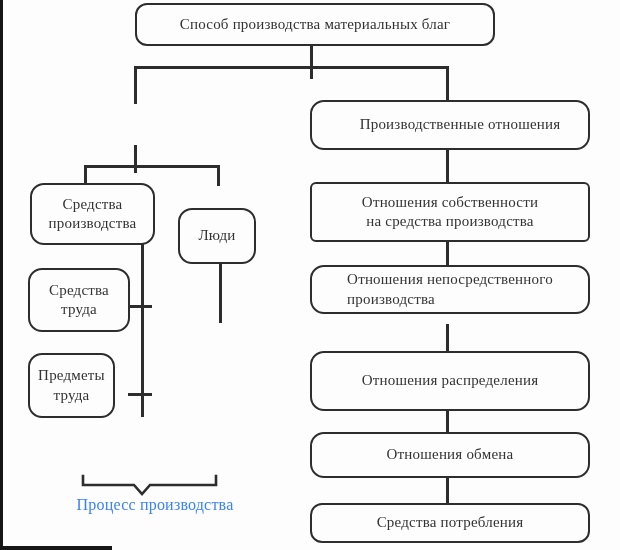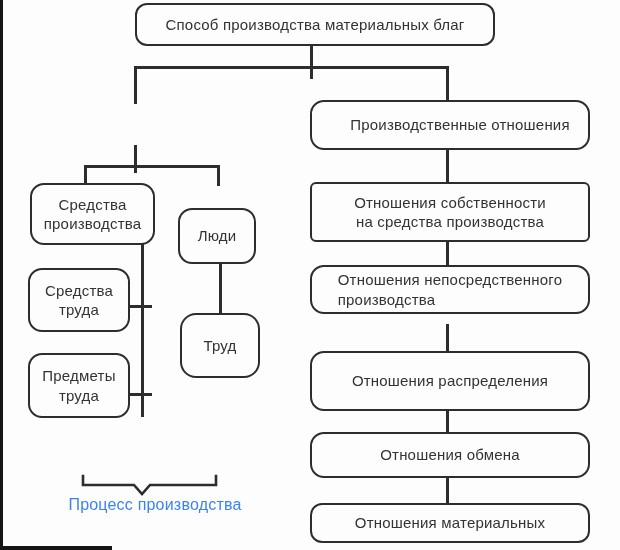--- a/index.html
+++ b/index.html
@@ -1,21 +1,21 @@
 <!DOCTYPE html>
 <html><head>
 <meta charset="utf-8">
 <style>
   html,body{margin:0;padding:0;background:#ffffff;}
   #canvas{
     position:relative;
     width:620px;height:550px;
     background:#fdfdfd;
     overflow:hidden;
-    font-family:Liberation Sans, sans-serif;
+    font-family:Liberation Serif, serif;
     color:#333;
   }
   .box{
     position:absolute;
     box-sizing:border-box;
     border:2.5px solid #2d2d2d;
     background:#fdfdfd;
     display:flex;
     align-items:center;
     justify-content:center;
@@ -80,49 +80,46 @@
 
   <div class="box" style="left:178px;top:185px;width:78px;height:56px;border-radius:14px;margin-top:23px;">
     <span>Люди</span>
   </div>
 
   <div class="box" style="left:28px;top:268px;width:102px;height:64px;border-radius:14px;">
     <span>Средства
 труда</span>
   </div>
 
-  <div class="box" style="left:28px;top:353px;width:102px;height:65px;border-radius:14px;">
+  <div class="box" style="left:28px;top:353px;width:87px;height:65px;border-radius:14px;">
     <span>Предметы
 труда</span>
   </div>
 
-  <div class="box" style="left:180px;top:313px;width:80px;height:65px;border-radius:16px;">
-    <span>Труд</span>
-  </div>
 
   <div class="box" style="left:310px;top:182px;width:280px;height:60px;border-radius:6px;">
     <span>Отношения собственности
 на средства производства</span>
   </div>
 
   <div class="box left-block" style="left:310px;top:265px;width:280px;height:49px;border-radius:14px;">
     <span>Отношения непосредственного
 производства</span>
   </div>
 
   <div class="box" style="left:310px;top:351px;width:280px;height:60px;border-radius:14px;">
     <span>Отношения распределения</span>
   </div>
 
   <div class="box" style="left:310px;top:432px;width:280px;height:46px;border-radius:14px;">
     <span>Отношения обмена</span>
   </div>
 
   <div class="box" style="left:310px;top:503px;width:280px;height:40px;border-radius:12px;">
-    <span>Отношения материальных</span>
+    <span>Средства потребления</span>
   </div>
 
   <svg style="position:absolute;left:75px;top:473px;" width="152" height="26" viewBox="0 0 152 26">
     <path d="M8,3 V12 H59 L67,21 L75,12 H141 V3" fill="none" stroke="#2d2d2d" stroke-width="2.6" stroke-linecap="square" stroke-linejoin="miter"></path>
   </svg>
 
   <div class="caption" style="left:55px;top:496px;width:200px;">Процесс производства</div>
 
 </div>
 

